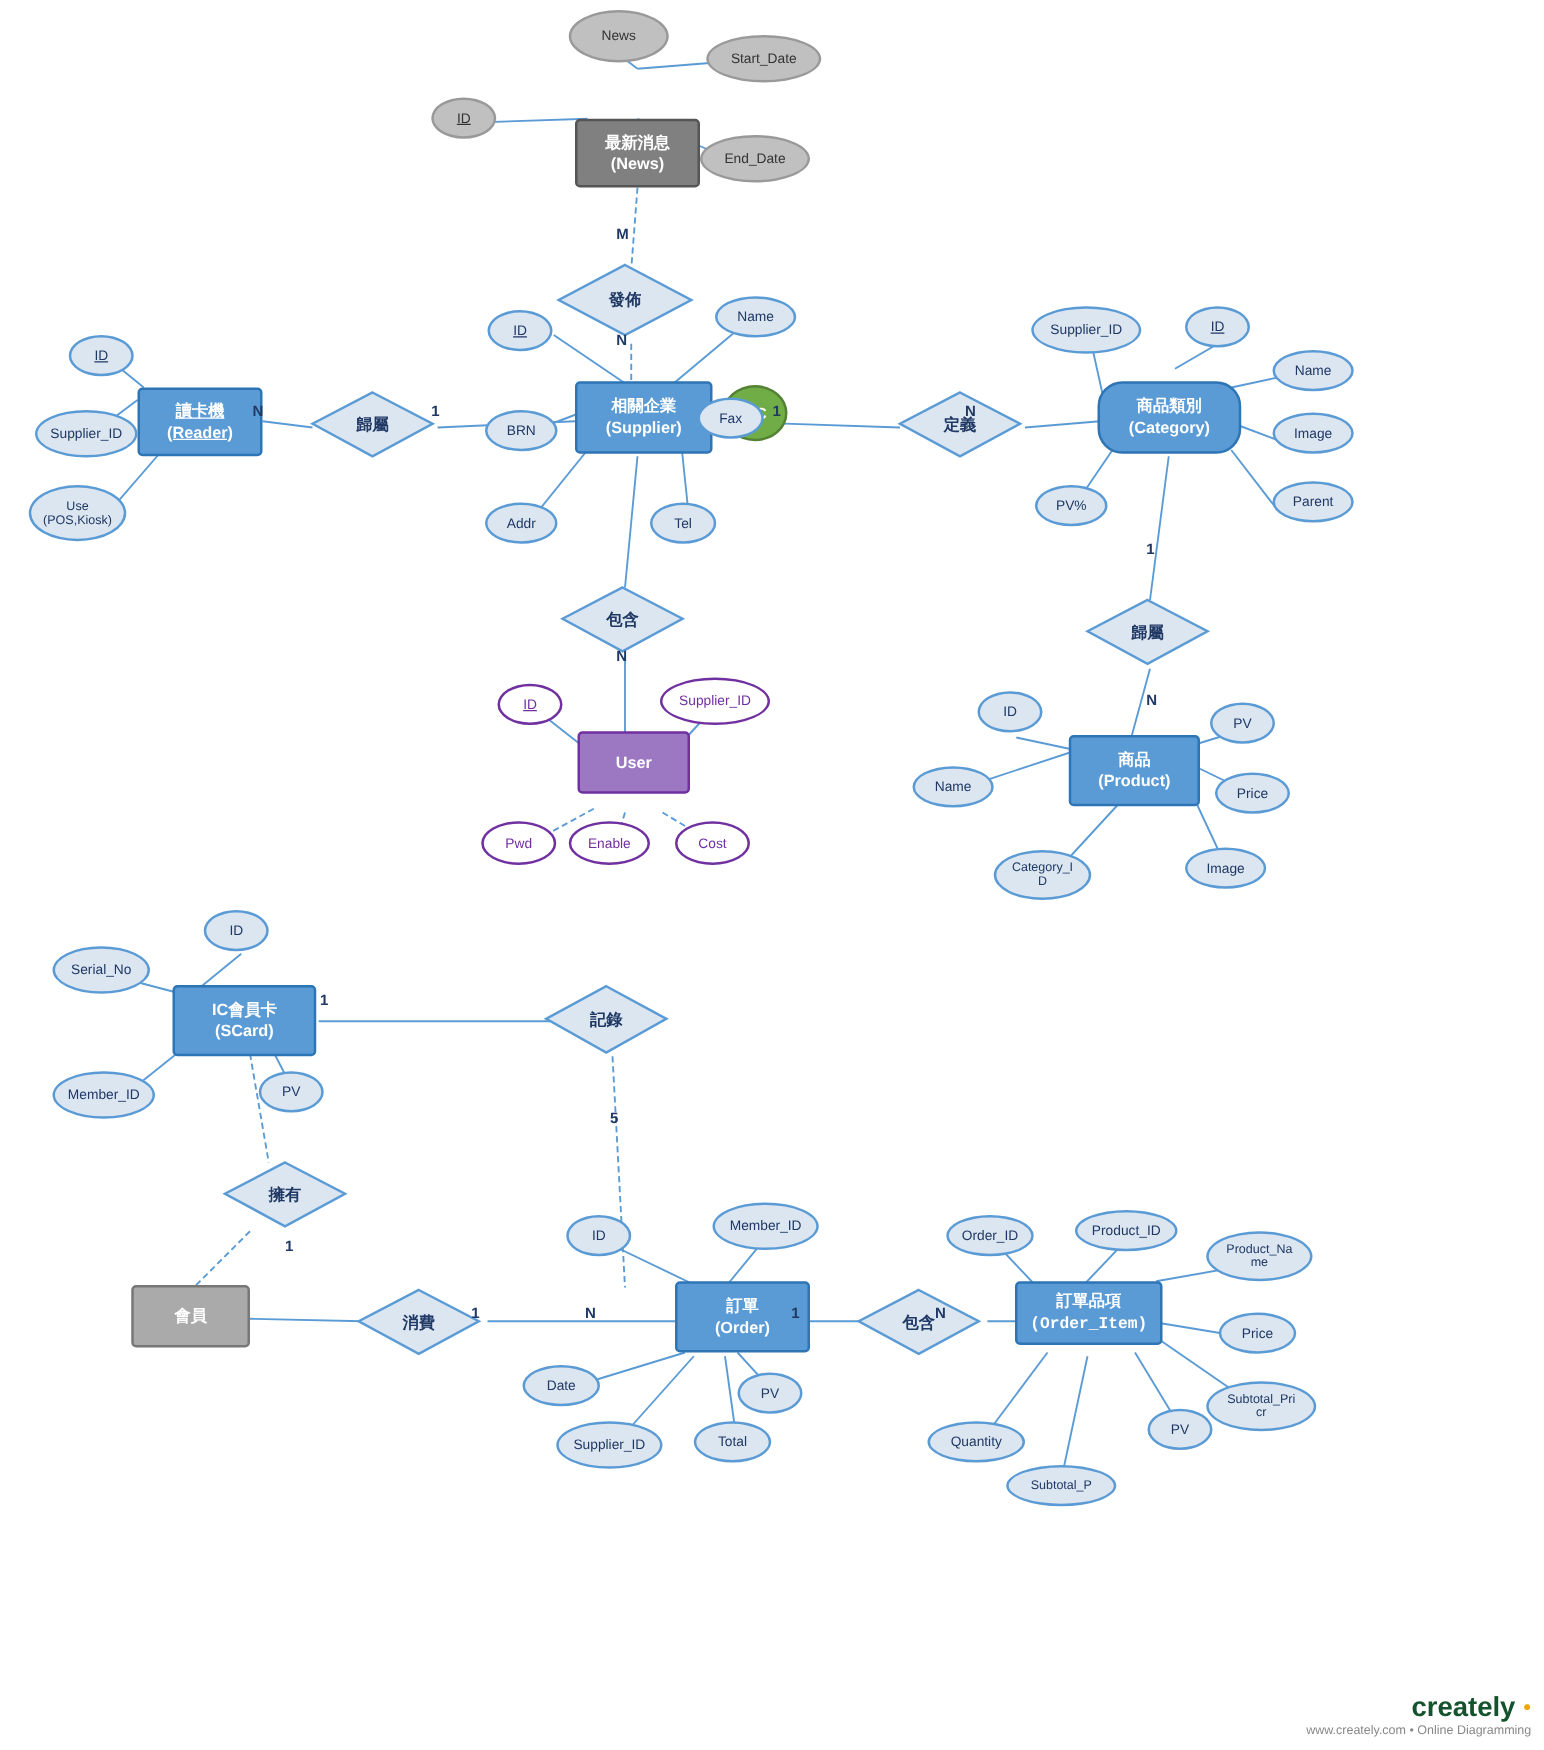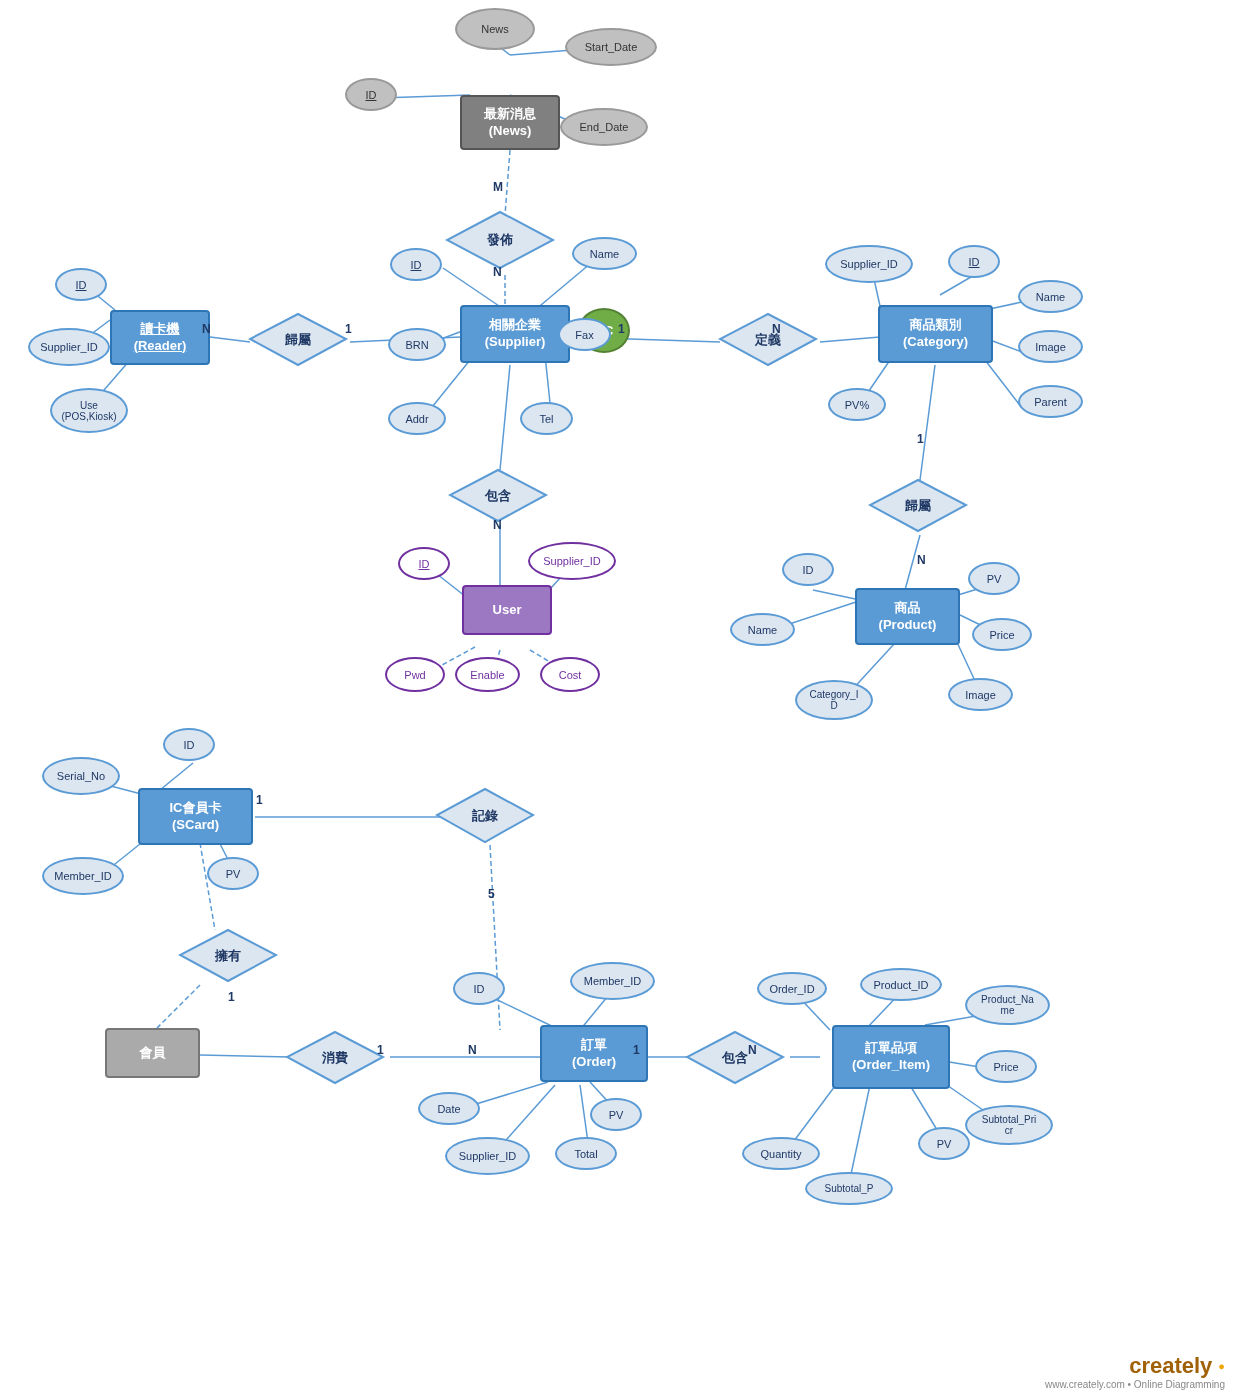--- a/index.html
+++ b/index.html
@@ -249,21 +249,21 @@
   <div class="entity" style="left:110px; top:310px; width:100px; height:55px;text-decoration:underline;">
     <span style="white-space:pre-line; text-align:center;">讀卡機
 (Reader)</span>
   </div>
   <div class="attribute" style="left:55px; top:268px; width:52px; height:33px;">
     <span style="text-decoration:underline;">ID</span>
   </div>
   <div class="attribute" style="left:28px; top:328px; width:82px; height:38px;">
     <span>Supplier_ID</span>
   </div>
-  <div class="attribute" style="left:50px; top:388px; width:78px; height:45px;">
+  <div class="attribute" style="left:23px; top:388px; width:78px; height:45px;">
     <span style="white-space:pre-line; text-align:center; font-size:10px;">Use
 (POS,Kiosk)</span>
   </div>
 
   <div class="diamond-shape" style="left:248px; top:312px; width:100px; height:55px;">
     <svg width="100" height="55">
       <polygon points="50,2 98,27 50,53 2,27" fill="#dce6f1" stroke="#5b9bd5" stroke-width="2"></polygon>
     </svg>
     <span class="label" style="position:absolute; top:50%; left:50%; transform:translate(-50%,-50%); font-size:13px; font-weight:bold; color:#1f3864;">歸屬</span>
   </div>
@@ -296,21 +296,21 @@
     <span>Tel</span>
   </div>
 
   <div class="diamond-shape" style="left:718px; top:312px; width:100px; height:55px;">
     <svg width="100" height="55">
       <polygon points="50,2 98,27 50,53 2,27" fill="#dce6f1" stroke="#5b9bd5" stroke-width="2"></polygon>
     </svg>
     <span class="label" style="position:absolute; top:50%; left:50%; transform:translate(-50%,-50%); font-size:13px; font-weight:bold; color:#1f3864;">定義</span>
   </div>
 
-  <div class="entity" style="left:878px; top:305px; width:115px; height:58px;">
+  <div class="entity" style="left:878px; top:305px; width:115px; height:58px;border-radius:20px;">
     <span style="white-space:pre-line; text-align:center;">商品類別
 (Category)</span>
   </div>
 
   <div class="attribute" style="left:825px; top:245px; width:88px; height:38px;">
     <span>Supplier_ID</span>
   </div>
   <div class="attribute" style="left:948px; top:245px; width:52px; height:33px;">
     <span style="text-decoration:underline;">ID</span>
   </div>
@@ -453,21 +453,21 @@
     <span>Total</span>
   </div>
 
   <div class="diamond-shape" style="left:685px; top:1030px; width:100px; height:55px;">
     <svg width="100" height="55">
       <polygon points="50,2 98,27 50,53 2,27" fill="#dce6f1" stroke="#5b9bd5" stroke-width="2"></polygon>
     </svg>
     <span class="label" style="position:absolute; top:50%; left:50%; transform:translate(-50%,-50%); font-size:13px; font-weight:bold; color:#1f3864;">包含</span>
   </div>
 
-  <div class="entity" style="left:832px; top:1025px; width:118px; height:64px;">
+  <div class="entity" style="left:812px; top:1025px; width:118px; height:51px;font-family:Liberation Mono, monospace;">
     <span style="white-space:pre-line; text-align:center;">訂單品項
 (Order_Item)</span>
   </div>
 
   <div class="attribute" style="left:757px; top:972px; width:70px; height:33px;">
     <span>Order_ID</span>
   </div>
   <div class="attribute" style="left:860px; top:968px; width:82px; height:33px;">
     <span>Product_ID</span>
   </div>
@@ -504,19 +504,19 @@
   <div class="cardinality" style="left:256px; top:793px;">1</div>
   <div class="cardinality" style="left:228px; top:990px;">1</div>
   <div class="cardinality" style="left:377px; top:1043px;">1</div>
   <div class="cardinality" style="left:468px; top:1043px;">N</div>
   <div class="cardinality" style="left:488px; top:887px;">5</div>
   <div class="cardinality" style="left:633px; top:1043px;">1</div>
   <div class="cardinality" style="left:748px; top:1043px;">N</div>
 
   <div class="watermark">
     <div style="display:flex; align-items:center; justify-content:flex-end; gap:6px;">
-      <span style="color:#a16207; font-size:22px; font-weight:bold;">creately</span>
+      <span style="color:#14532d; font-size:22px; font-weight:bold;">creately</span>
       <span style="font-size:11px; color:#f0a500;">●</span>
     </div>
     <div style="font-size:10px; color:#888;margin-left:16px;">www.creately.com • Online Diagramming</div>
   </div>
 
 </div>
 
 </body></html>

